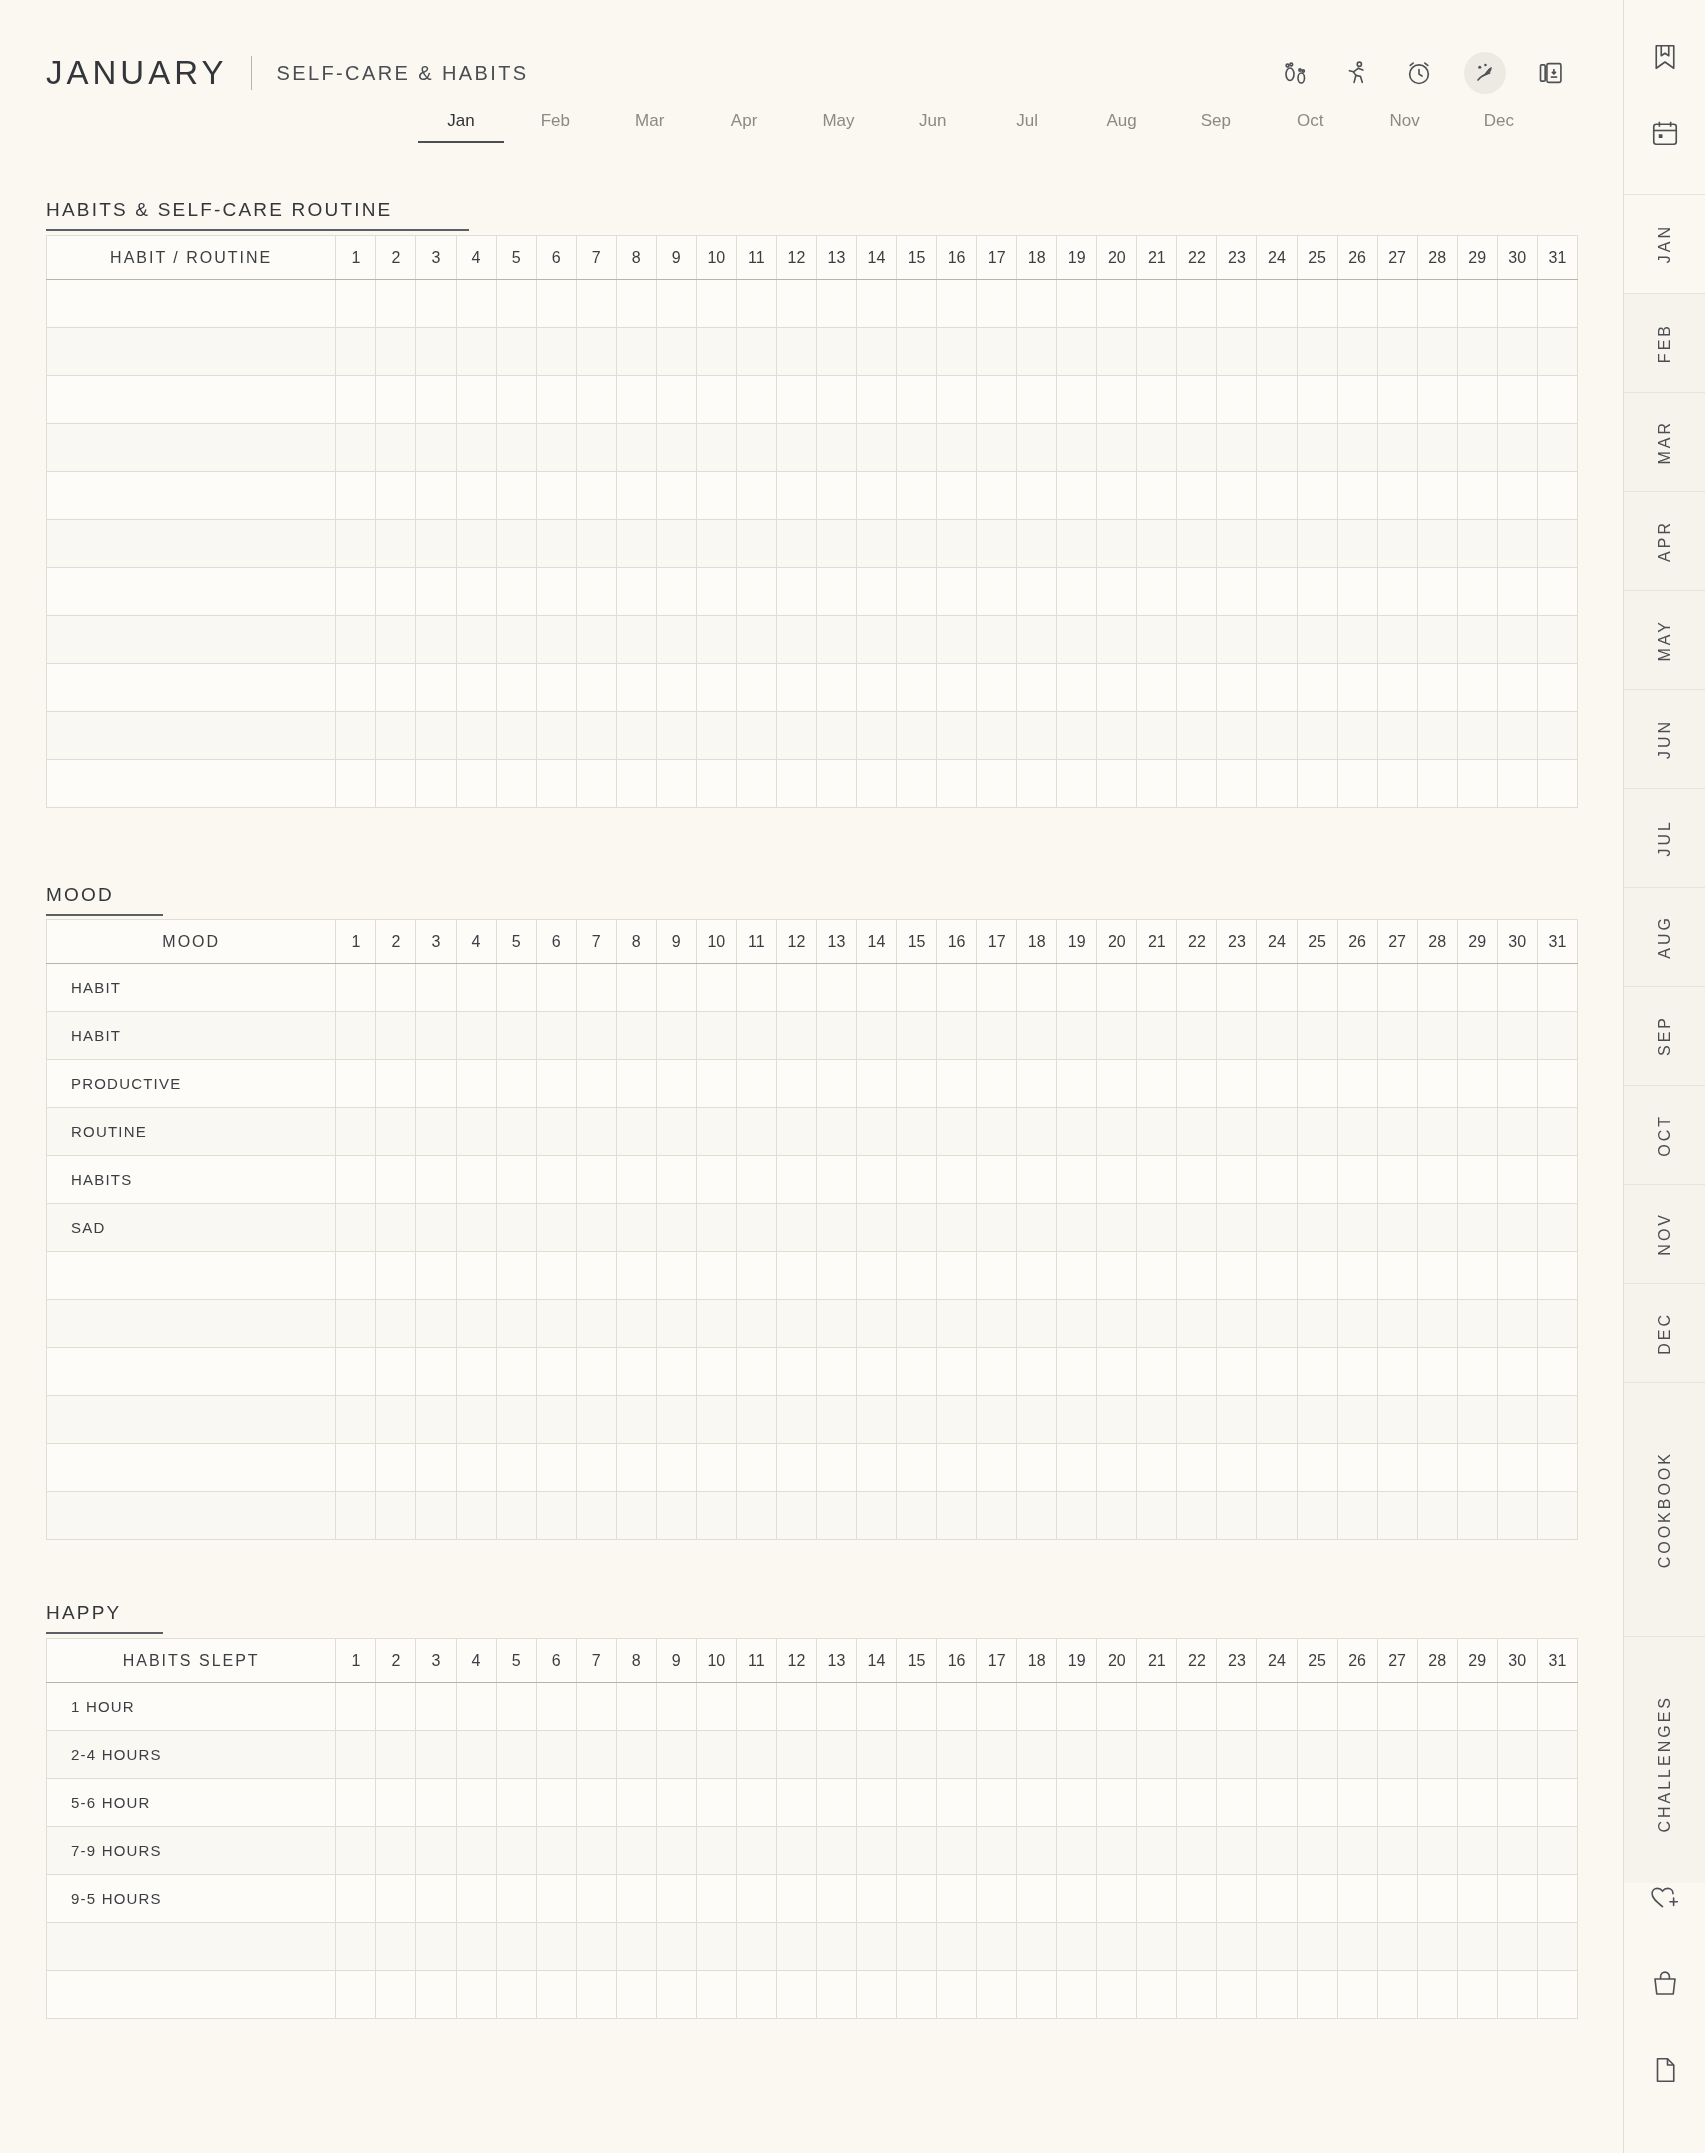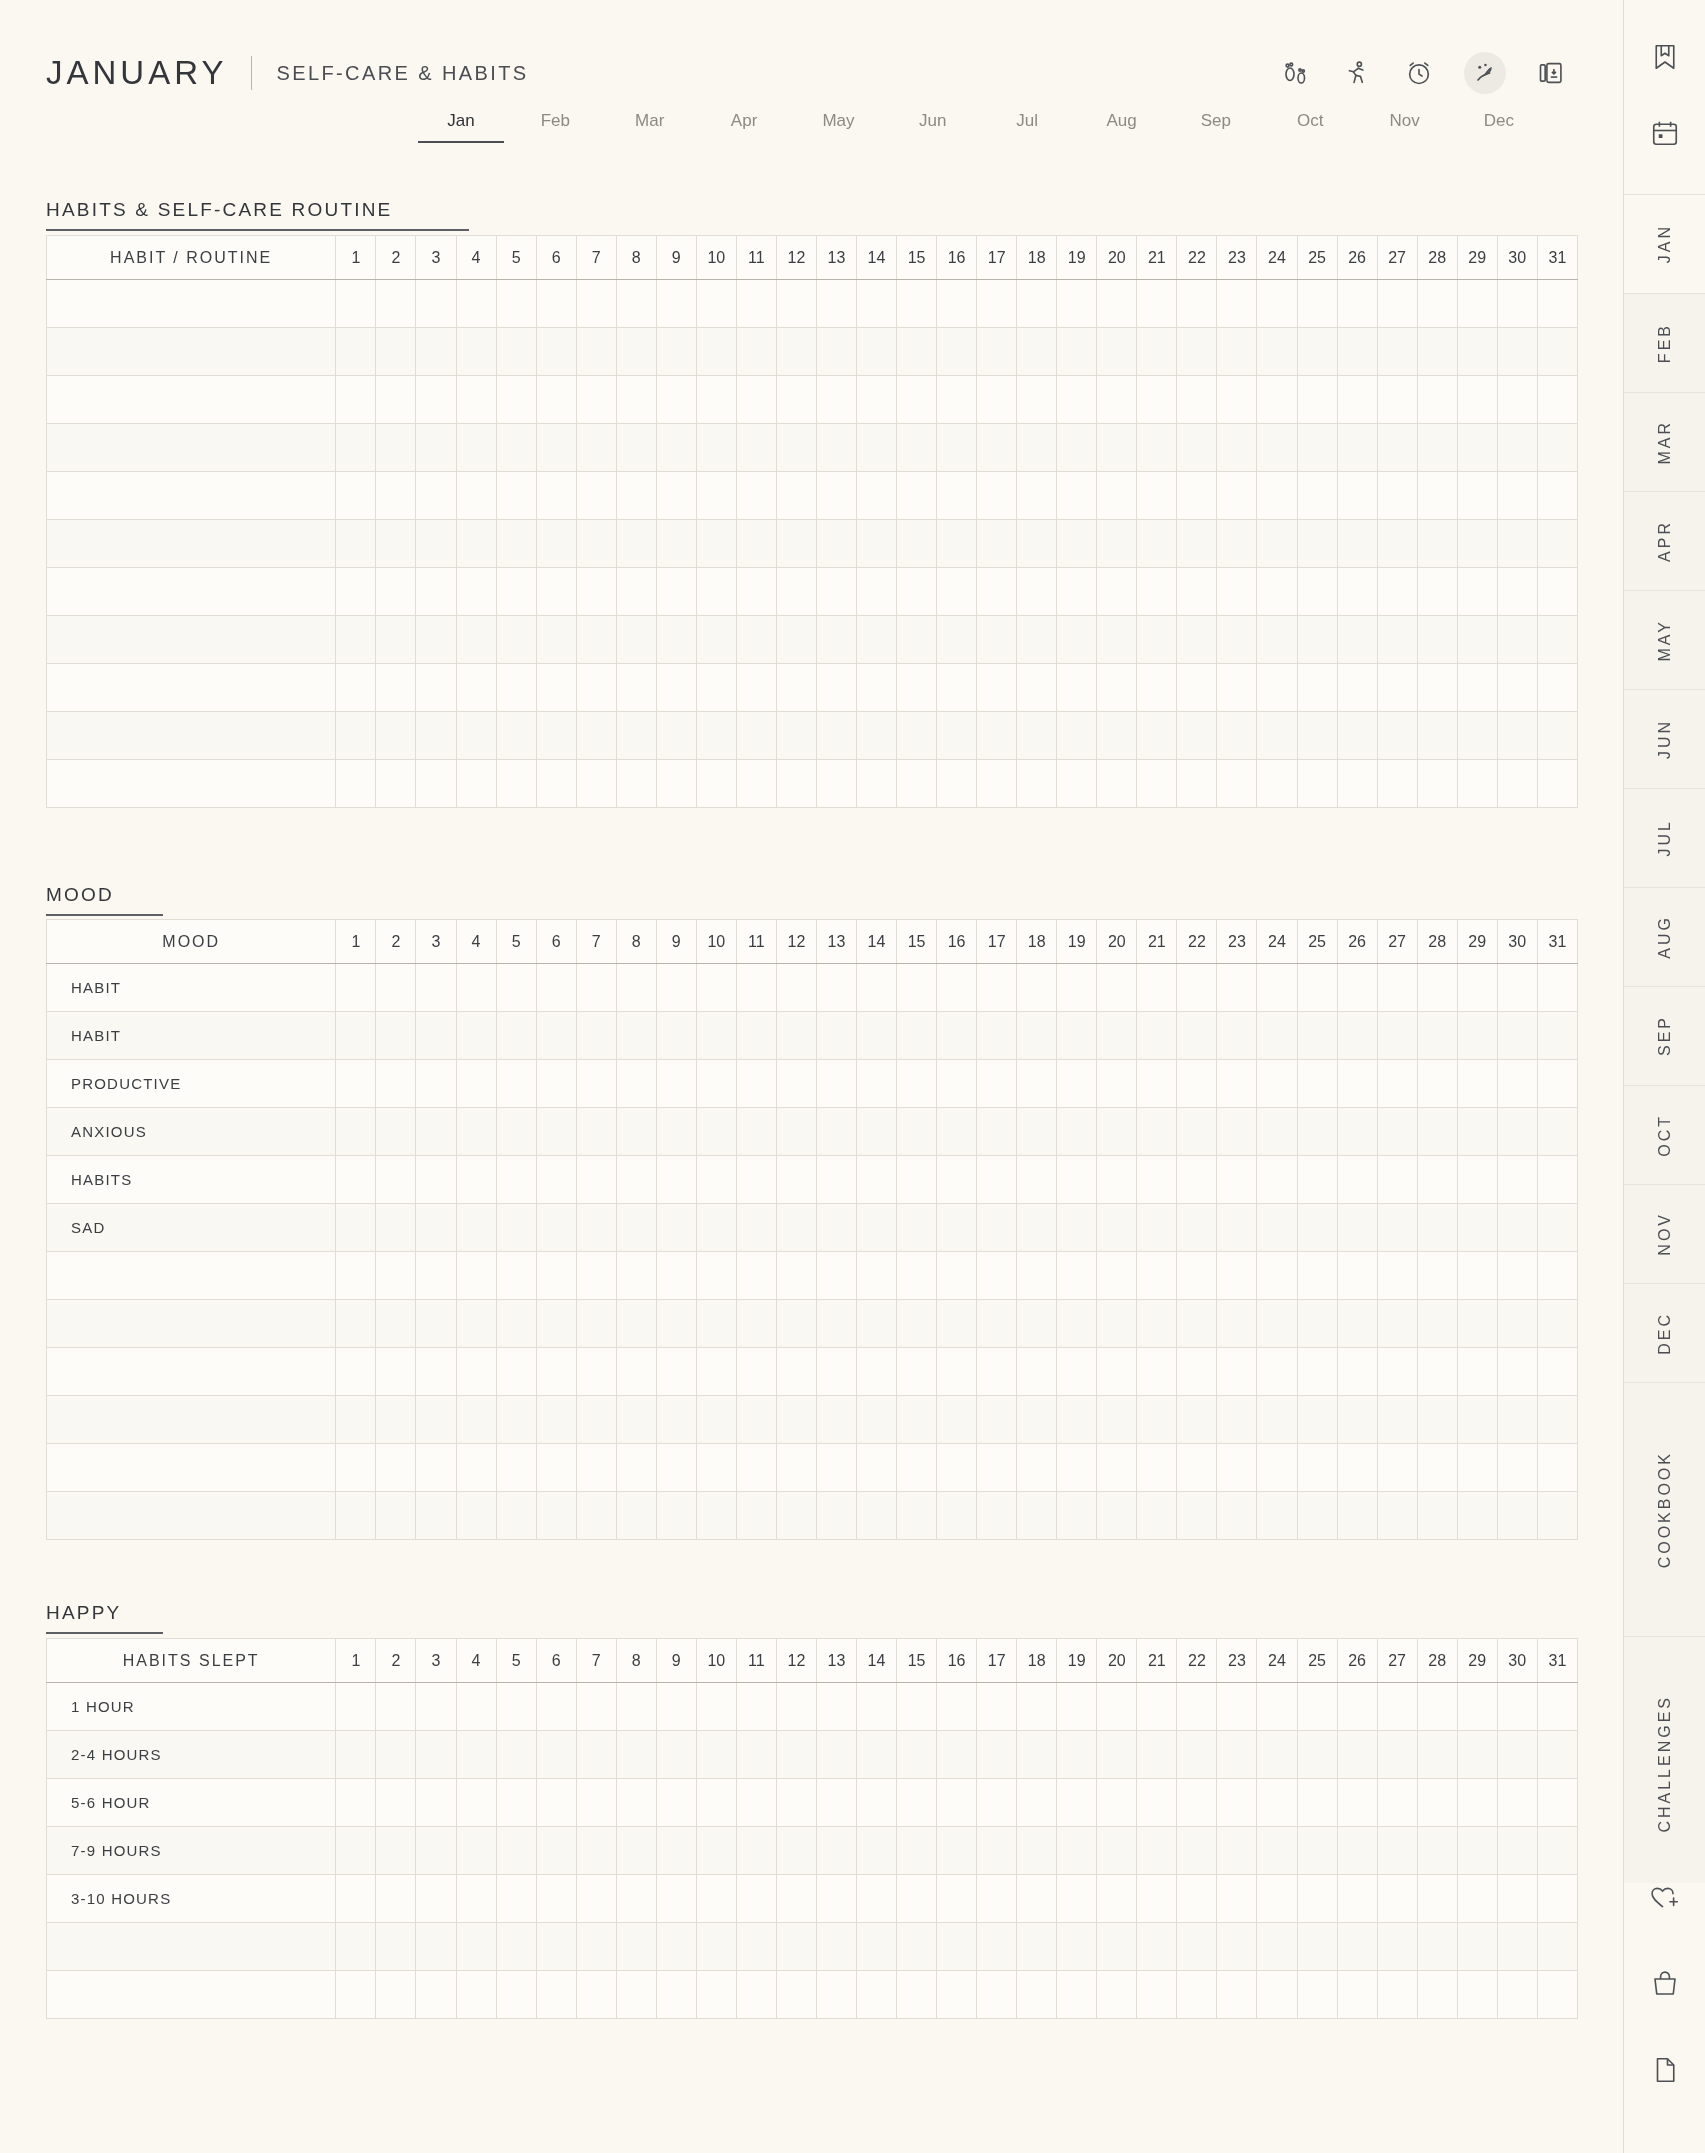--- a/index.html
+++ b/index.html
@@ -801,21 +801,21 @@
           <td class="daycell" style="height: 48px;"></td>
           <td class="daycell" style="height: 48px;"></td>
           <td class="daycell" style="height: 48px;"></td>
           <td class="daycell" style="height: 48px;"></td>
           <td class="daycell" style="height: 48px;"></td>
           <td class="daycell" style="height: 48px;"></td>
           <td class="daycell" style="height: 48px;"></td>
           <td class="daycell" style="height: 48px;"></td>
         </tr>
         <tr class="alt">
-          <td class="rowlabel" style="height: 48px;">ANXIOUS</td>
+          <td class="rowlabel" style="height: 48px;">ROUTINE</td>
           <td class="daycell" style="height: 48px;"></td>
           <td class="daycell" style="height: 48px;"></td>
           <td class="daycell" style="height: 48px;"></td>
           <td class="daycell" style="height: 48px;"></td>
           <td class="daycell" style="height: 48px;"></td>
           <td class="daycell" style="height: 48px;"></td>
           <td class="daycell" style="height: 48px;"></td>
           <td class="daycell" style="height: 48px;"></td>
           <td class="daycell" style="height: 48px;"></td>
           <td class="daycell" style="height: 48px;"></td>
@@ -1288,21 +1288,21 @@
           <td class="daycell" style="height: 48px;"></td>
           <td class="daycell" style="height: 48px;"></td>
           <td class="daycell" style="height: 48px;"></td>
           <td class="daycell" style="height: 48px;"></td>
           <td class="daycell" style="height: 48px;"></td>
           <td class="daycell" style="height: 48px;"></td>
           <td class="daycell" style="height: 48px;"></td>
           <td class="daycell" style="height: 48px;"></td>
         </tr>
         <tr>
-          <td class="rowlabel" style="height: 48px;">3-10 HOURS</td>
+          <td class="rowlabel" style="height: 48px;">9-5 HOURS</td>
           <td class="daycell" style="height: 48px;"></td>
           <td class="daycell" style="height: 48px;"></td>
           <td class="daycell" style="height: 48px;"></td>
           <td class="daycell" style="height: 48px;"></td>
           <td class="daycell" style="height: 48px;"></td>
           <td class="daycell" style="height: 48px;"></td>
           <td class="daycell" style="height: 48px;"></td>
           <td class="daycell" style="height: 48px;"></td>
           <td class="daycell" style="height: 48px;"></td>
           <td class="daycell" style="height: 48px;"></td>

